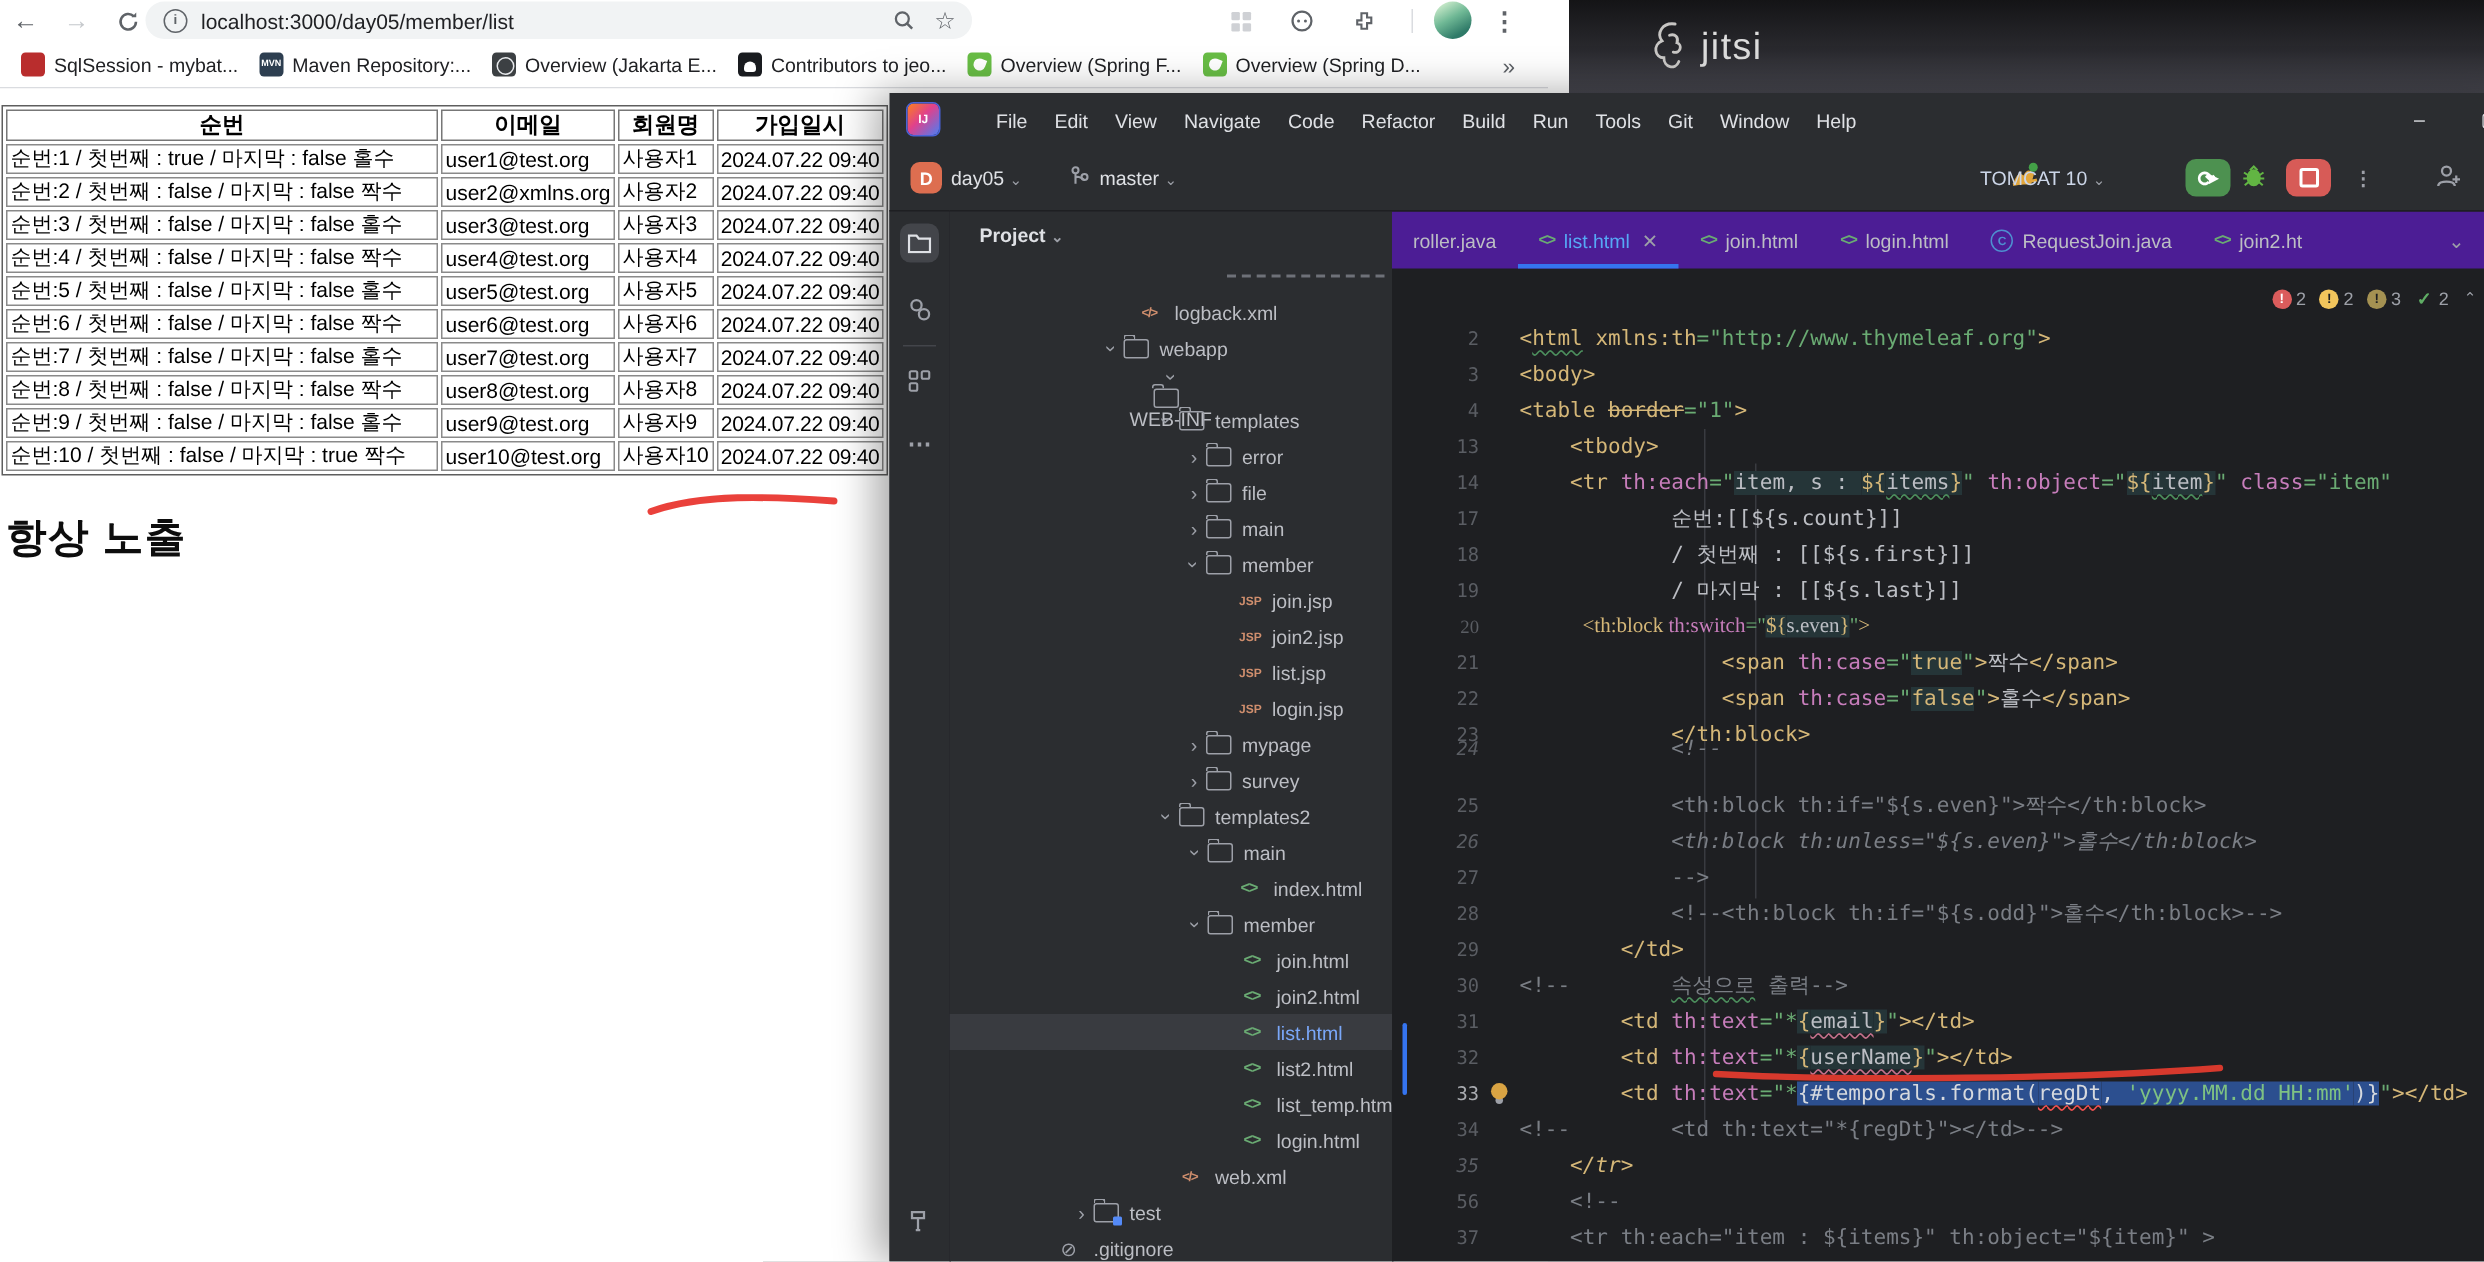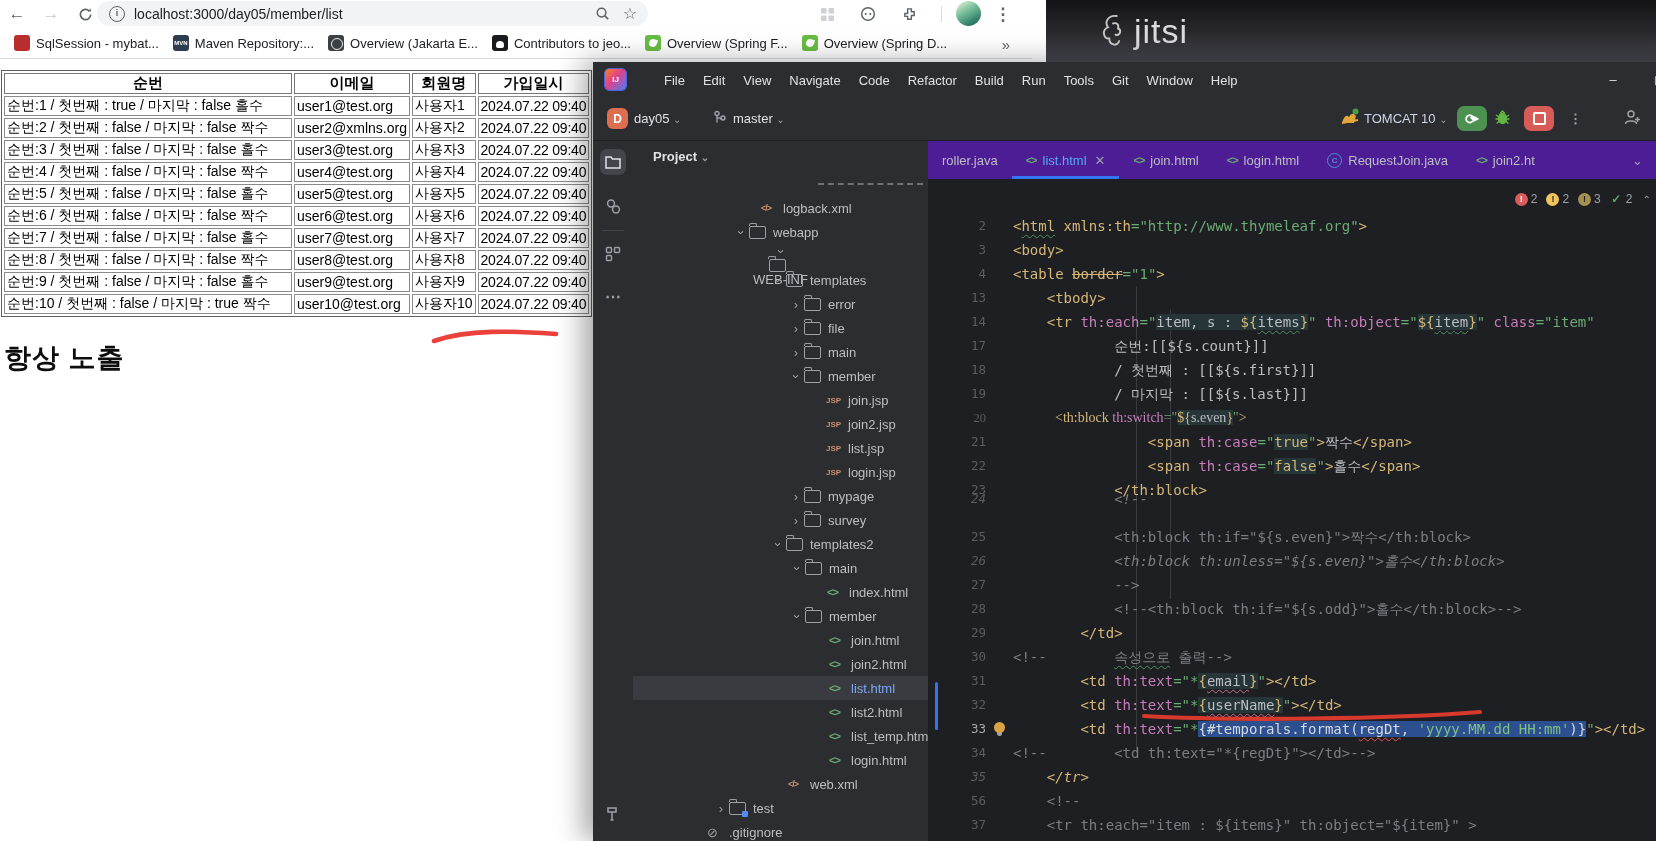--- a/index.html
+++ b/index.html
@@ -31,21 +31,21 @@
   table.mtable{border-collapse:separate;border-spacing:2px;background:#fff;border:1px solid #5e5e5e;margin-left:1px;margin-top:11px;}
   table.mtable th{border:1px solid #777;font-size:15px;font-weight:700;color:#000;height:19px;padding:0 3px;text-align:center;white-space:nowrap;}
   table.mtable td{border:1px solid #8a8a8a;font-size:14px;color:#000;height:18px;padding:0 2px;white-space:nowrap;overflow:hidden;}
   td.dt{font-size:13px;letter-spacing:-0.2px;}
   .pageheading{position:absolute;left:4px;top:281px;font-size:27px;font-weight:700;color:#0d0d0d;letter-spacing:1px;}
   .swoosh{position:absolute;left:428px;top:265px;}
   
   .jitsi{position:absolute;left:1046px;top:0;width:610px;height:62px;z-index:1;
          background:linear-gradient(180deg,#141416 0%,#2a2a2f 55%,#47474f 100%);display:flex;align-items:center;}
   .jitsi-logo{margin-left:52px;opacity:.85;}
-  .jitsi-name{color:#dcdcdc;font-size:34px;font-weight:400;margin-left:6px;letter-spacing:1px;}
+  .jitsi-name{color:#dcdcdc;font-size:25px;font-weight:400;margin-left:6px;letter-spacing:1px;}
   
   .ide{position:absolute;left:565px;top:62px;width:1091px;height:779px;background:#2b2d30;z-index:2;
        box-shadow:-10px 0 26px rgba(0,0,0,.35);color:#bcbec4;margin-left:28px;}
   .titlebar{position:absolute;left:0;top:0;width:100%;height:36px;display:flex;align-items:center;}
   .ijlogo{position:absolute;left:12px;top:7px;width:21px;height:21px;border-radius:4px;
           background:linear-gradient(135deg,#fc801d 0%,#e0418c 45%,#4c7ef3 100%);display:flex;align-items:center;justify-content:center;
           font-size:8px;font-weight:700;color:#fff;outline:1px solid #4a62d8;}
   .menus{position:absolute;left:62px;top:0;height:36px;display:flex;align-items:center;}
   .menu-item{padding:0 9px;font-size:13px;color:#dfe1e5;}
   .winbtn{position:absolute;top:0;width:44px;height:34px;display:flex;align-items:center;justify-content:center;color:#dfe1e5;font-size:13px;}
@@ -336,21 +336,21 @@
           </svg>
       </span>
       <span class="tb-text" style="left:140px"><span>master</span> <span class="chev">⌄</span></span>
       <span class="tb-ic" style="left:747px">
         <svg width="20" height="20" viewBox="0 0 20 20">
             <path d="M2 16 Q5 6 9 10 Q12 4 16 9 L14 16 Z" fill="#e2a63c"></path>
             <path d="M2 16 L18 13" stroke="#e2a63c" stroke-width="2"></path>
             <circle cx="15.5" cy="4.5" r="3" fill="#43a047"></circle>
           </svg>
       </span>
-      <span class="tb-text" style="left:771px;color:#ccd6e8"><span>TOMCAT 10</span> <span class="chev">⌄</span></span>
+      <span class="tb-text" style="left:727px;color:#ccd6e8"><span>TOMCAT 10</span> <span class="chev">⌄</span></span>
       <span class="runbtn greenbtn" style="left:864px">⟳<span style="font-size:8px;margin-left:-4px">▶</span></span>
       <span class="tb-ic" style="left:901px;top:11px">
         <svg width="17" height="17" viewBox="0 0 17 17">
             <g stroke="#62b543" stroke-width="1.4" fill="none">
               <ellipse cx="8.5" cy="9.5" rx="4" ry="5" fill="#62b543"></ellipse>
               <path d="M2 6l3 2 M15 6l-3 2 M1.5 10h3 M15.5 10h-3 M2.5 14.5l3-2.5 M14.5 14.5l-3-2.5 M6 4.5 L8.5 2 L11 4.5"></path>
             </g>
           </svg>
       </span>
       <span class="runbtn redbtn" style="left:931px">

